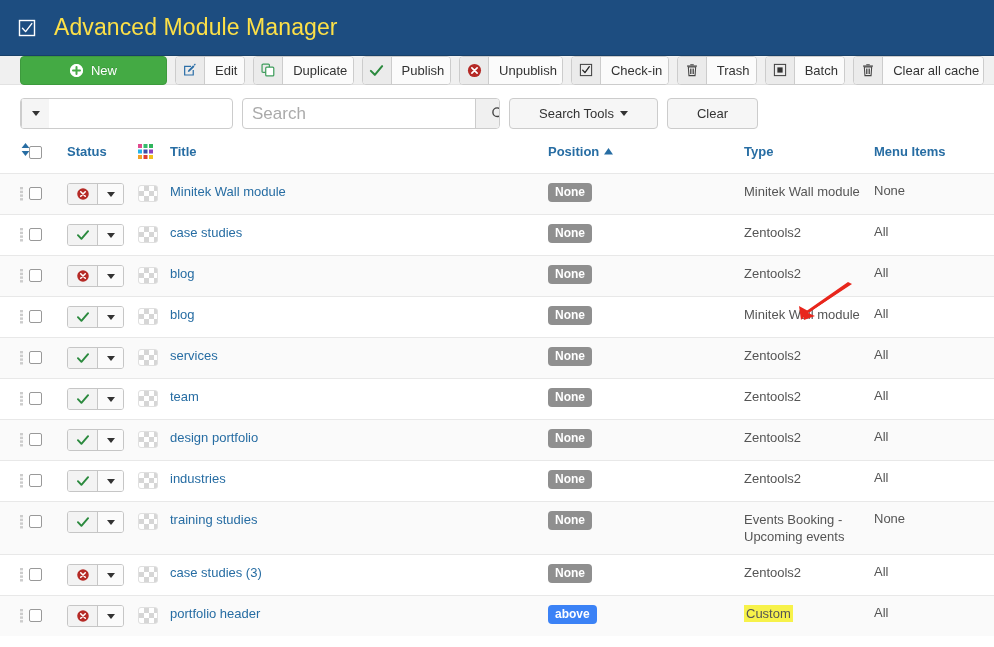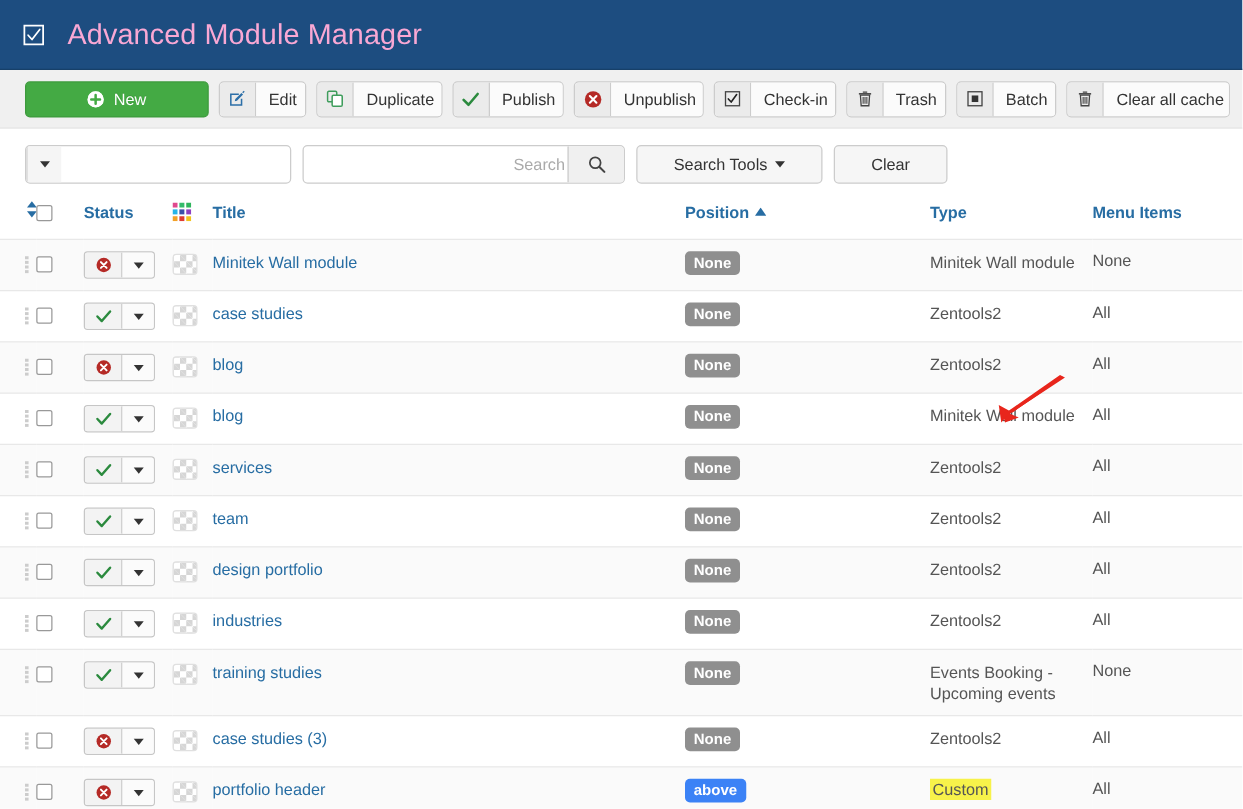--- a/index.html
+++ b/index.html
@@ -22,31 +22,31 @@
     border-bottom: 1px solid #174069;
   }
   .app-header .hdr-icon {
     width: 22px; height: 22px;
     margin-right: 16px;
     display: flex; align-items: center; justify-content: center;
     flex: 0 0 auto;
   }
   .app-header .hdr-icon svg { display: block; }
   .app-title {
-    color: #f9a8d4;
+    color: #fde047;
     font-size: 23px;
     font-weight: normal;
     letter-spacing: 0.1px;
     line-height: 1;
     white-space: nowrap;
   }
 
   
   .toolbar {
-    height: 47px;
+    height: 29px;
     background: #f0f0f0;
     border-bottom: 1px solid #e2e2e2;
     display: flex;
     align-items: center;
     padding: 0 10px 0 20px;
     gap: 8px;
   }
   .btn-new {
     background: #44aa44;
     border: 1px solid #3d9a3d;
@@ -143,25 +143,24 @@
     border: 1px solid #cccccc;
     border-radius: 4px;
     overflow: hidden;
     background: #ffffff;
   }
   .search-wrap input {
     flex: 1;
     border: 0;
     outline: none;
     padding-left: 9px;
-    font-size: 13px;
+    font-size: 17px;
     color: #555555;
     font-family: "Liberation Sans", sans-serif;
     background: transparent;
-    text-align: right;
   }
   .search-wrap input::placeholder { color: #aaaaaa; }
   .search-wrap .search-btn {
     width: 45px;
     border-left: 1px solid #cccccc;
     background: #f0f0f0;
     display: flex; align-items: center; justify-content: center;
     cursor: pointer;
     flex: 0 0 auto;
   }

